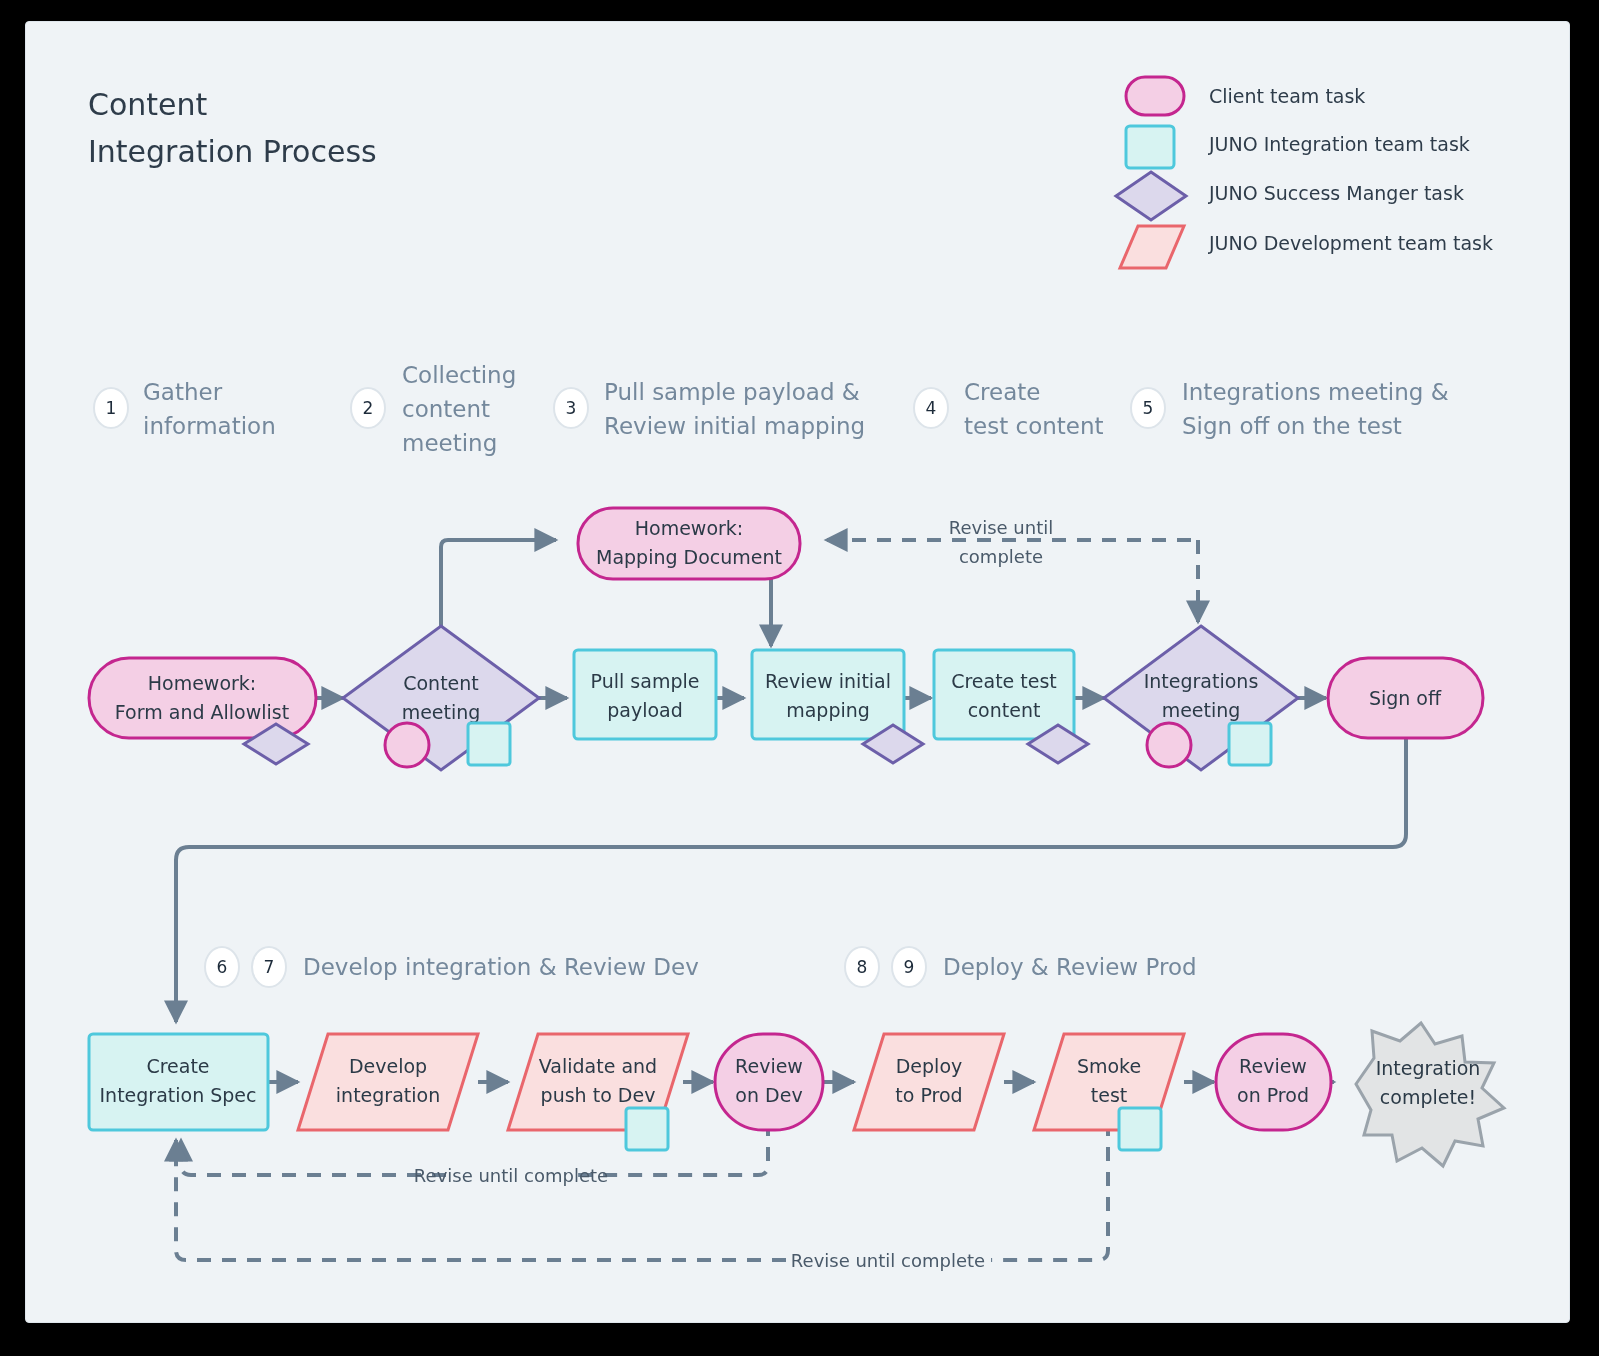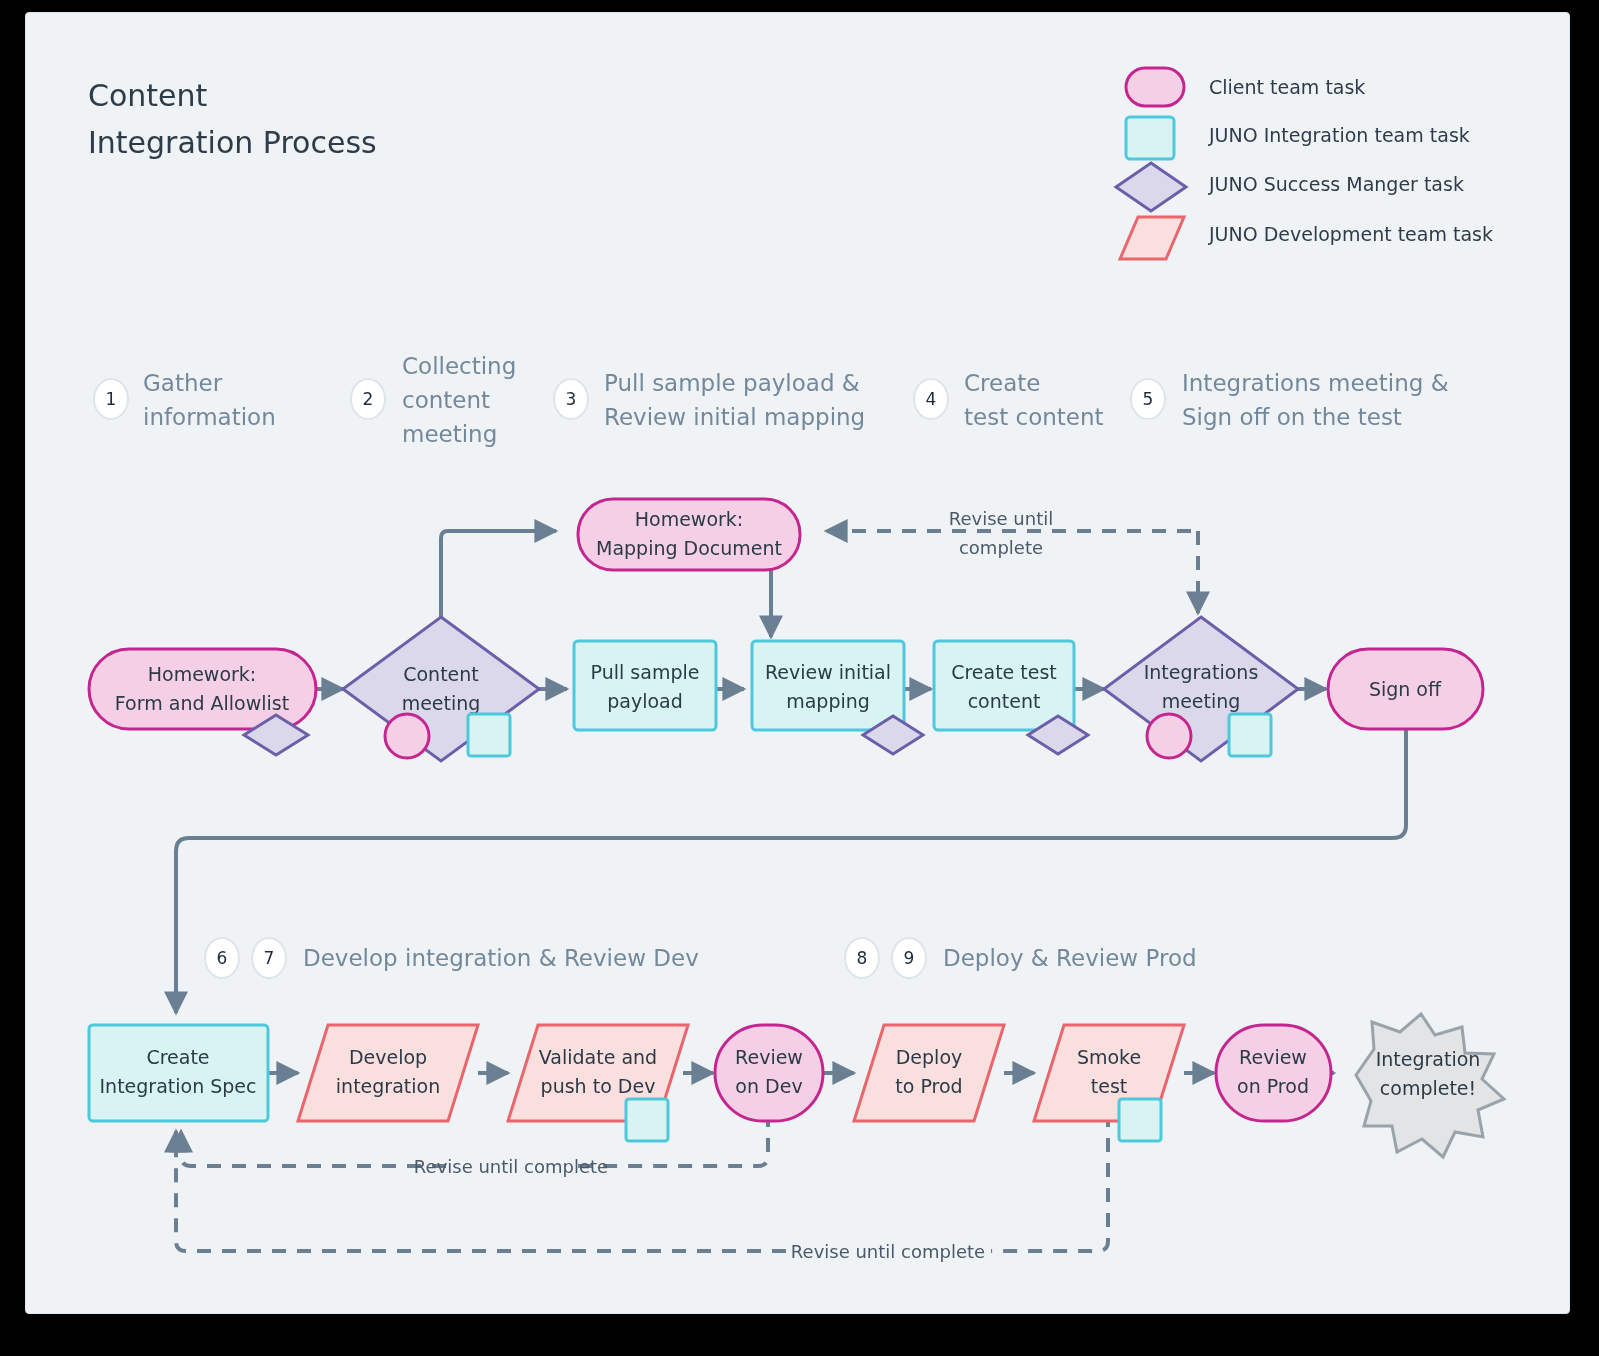--- a/index.html
+++ b/index.html
@@ -1,18 +1,18 @@
 <!DOCTYPE html>
 <html><head>
 <meta charset="utf-8">
 <style>
   html,body{margin:0;padding:0;background:#000;}
   body{width:1599px;height:1356px;font-family:"DejaVu Sans",sans-serif;}
   #frame{
-    position:absolute;left:25px;top:12px;width:1545px;height:1302px;
+    position:absolute;left:25px;top:21px;width:1545px;height:1302px;
     background:#eff3f6;border:1px solid #dfe6ec;border-radius:4px;
     box-sizing:border-box;overflow:hidden;
   }
   svg{display:block;}
   .title{fill:#2e3c4a;font-size:30px;font-family:"DejaVu Sans",sans-serif;}
   .legend-text{fill:#2e3c4a;font-size:19px;}
   .step-num{fill:#1d2b3a;font-size:17px;text-anchor:middle;}
   .step-label{fill:#74889c;font-size:23px;}
   .node-text-lg{fill:#2b3a47;font-size:19px;text-anchor:middle;}
   .edge-label{fill:#4a5a6a;font-size:18px;text-anchor:middle;}

